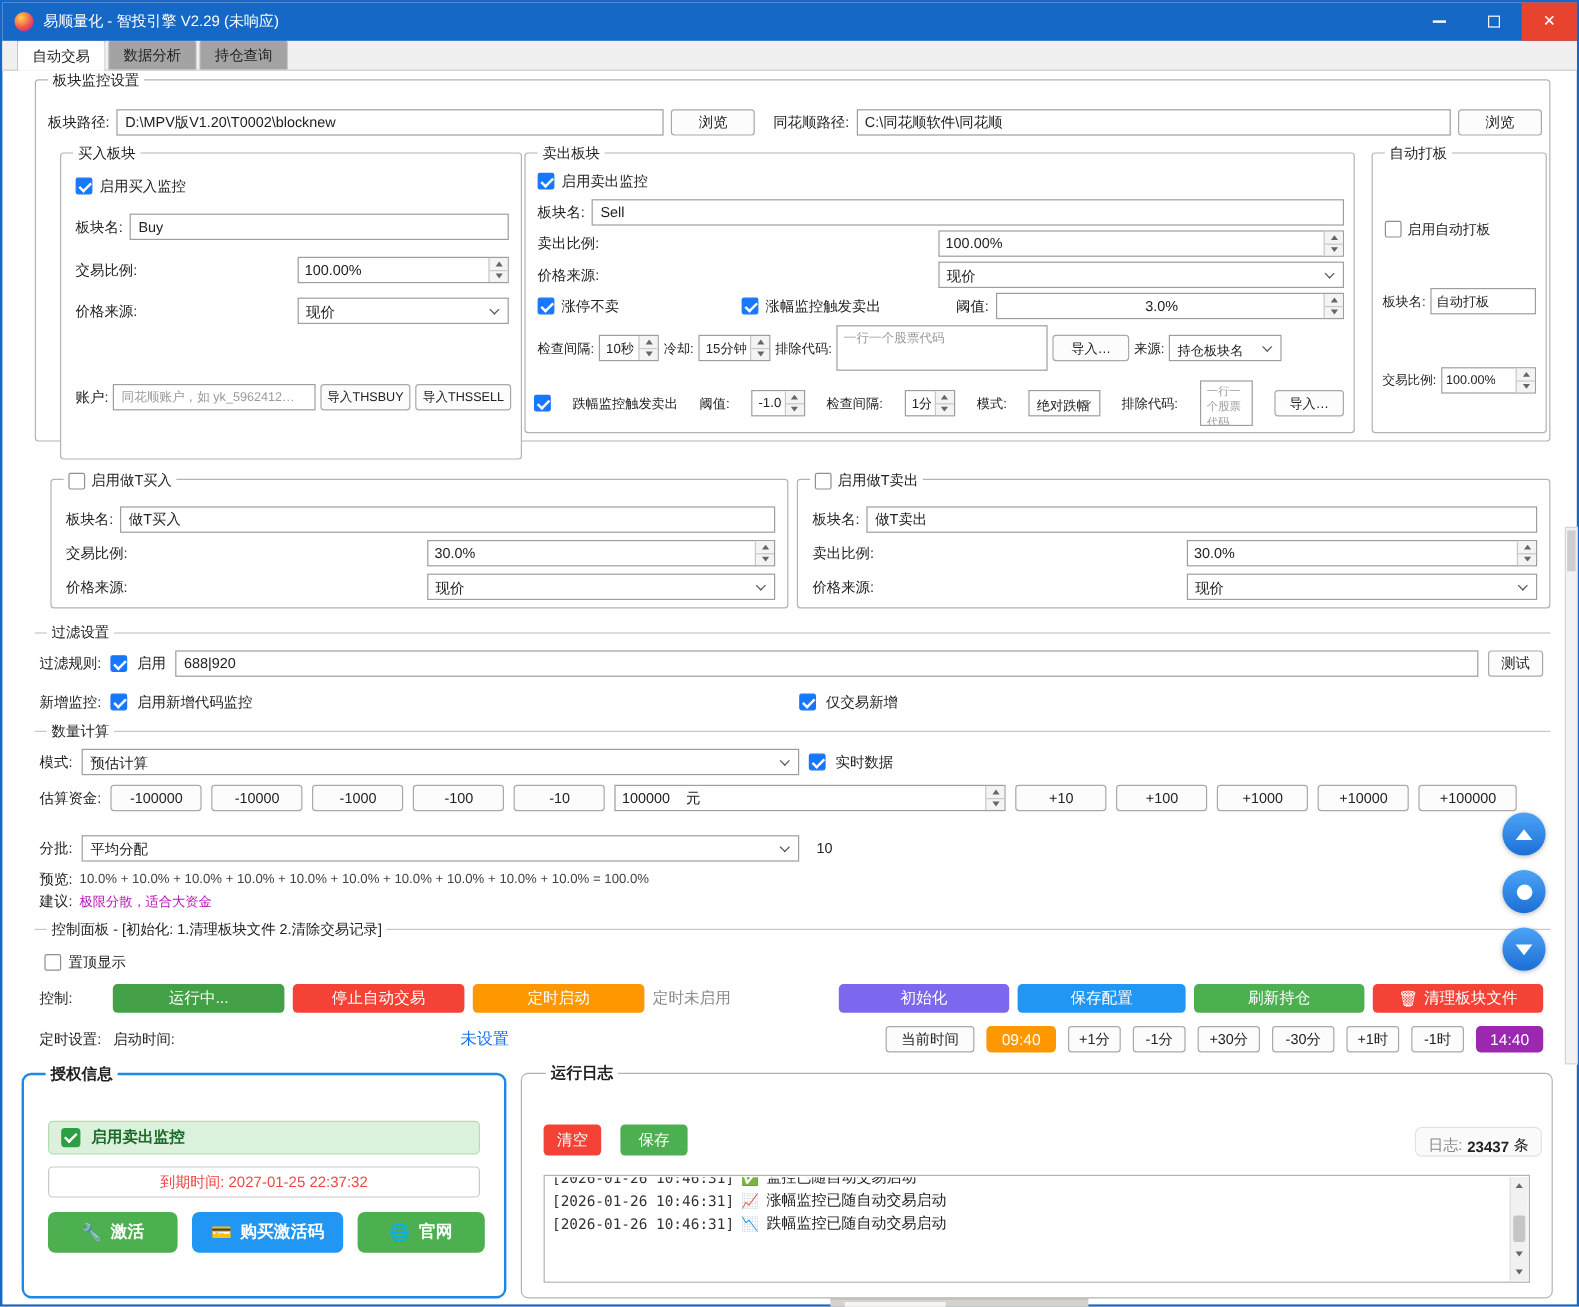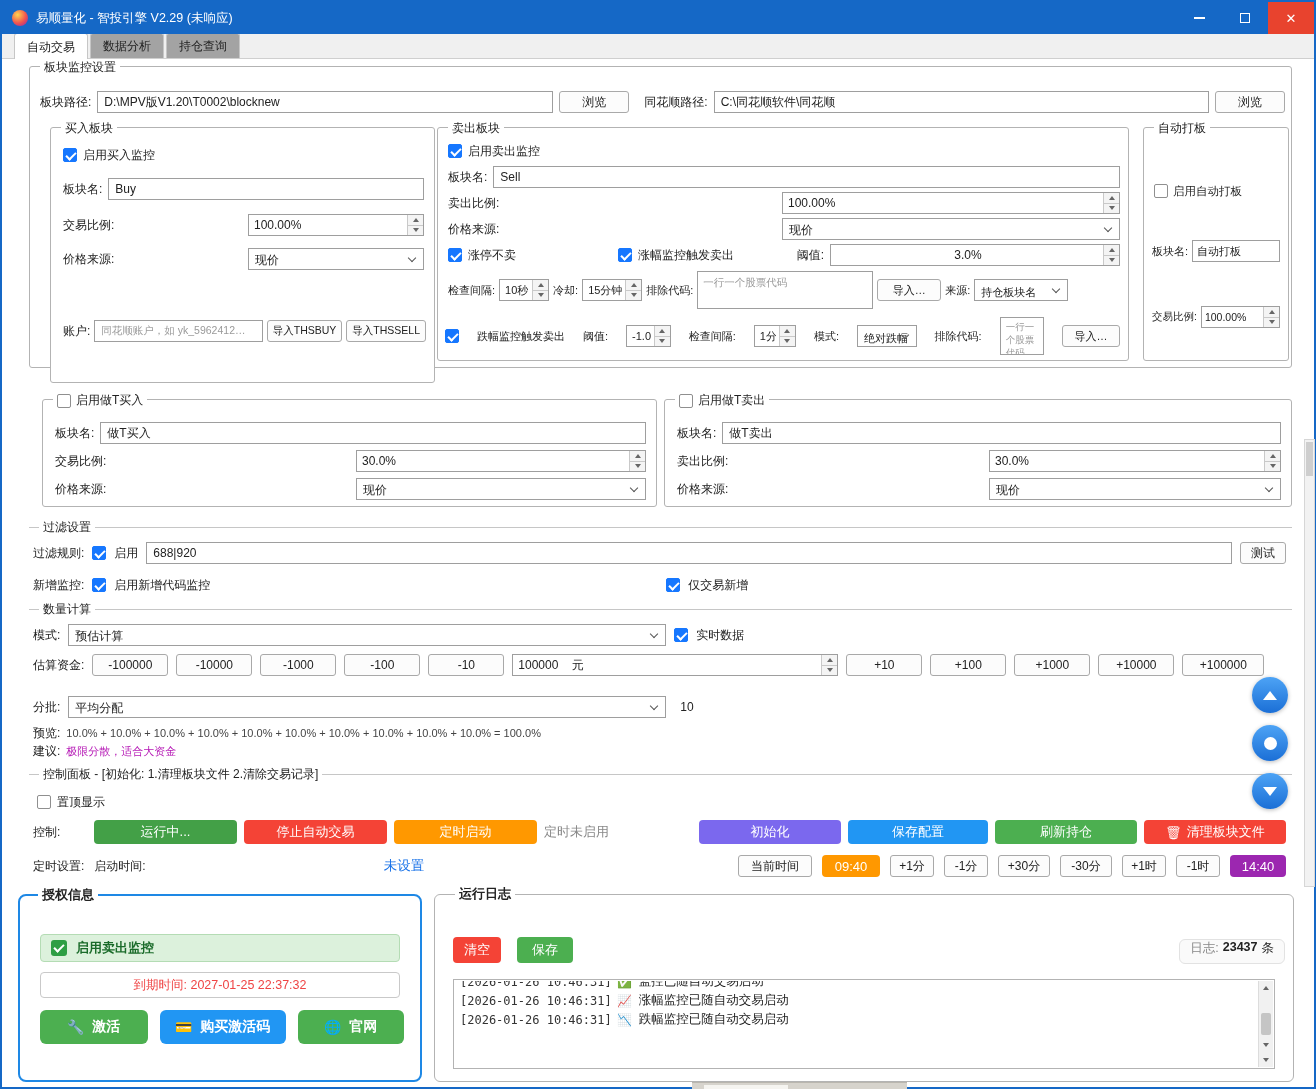--- a/index.html
+++ b/index.html
@@ -73,21 +73,21 @@
 
   
   .lic-badge {position:absolute;left:20px;right:20px;top:38px;height:28px;background:#dcf1dc;border:1px solid #b4dcb4;border-radius:4px;display:flex;align-items:center;gap:9px;padding-left:10px}
   .lic-check {width:16px;height:16px;background:#2e9e44;border-radius:3px;color:#fff;font-size:11px;display:flex;align-items:center;justify-content:center}
   .lic-check::after {content:"";width:4px;height:8px;border:solid #fff;border-width:0 2px 2px 0;transform:rotate(45deg);margin-top:-2px}
   .lic-status {color:#1a6b2a;font-weight:bold;font-size:13px}
   .lic-expire {position:absolute;left:20px;right:20px;top:76px;height:26px;border:1px solid #c9c9c9;border-radius:4px;display:flex;align-items:center;justify-content:center;color:#ef4444;font-size:12.5px}
   .lic-btn {position:absolute;top:114px;height:34px;border-radius:6px;color:#fff;font-size:14px;font-weight:bold;display:flex;align-items:center;justify-content:center;gap:7px}
 
   
-  .logcount {position:absolute;right:8px;top:44px;height:25px;background:#fafafa;border:1px solid #e2e2e2;border-radius:6px;display:flex;align-items:flex-start;gap:4px;padding:0 10px;font-size:12.5px}
+  .logcount {position:absolute;right:8px;top:44px;height:25px;background:#fafafa;border:1px solid #e2e2e2;border-radius:6px;display:flex;align-items:flex-end;gap:4px;padding:0 10px;font-size:12.5px}
   .logarea {position:absolute;left:18px;right:18px;top:84px;height:90px;border:1px solid #b3b3b3;background:#fff}
   .loglines {position:absolute;left:1px;top:1px;bottom:1px;right:17px;overflow:hidden;padding:2px 5px}
   .logline {display:flex;gap:6px;align-items:center;height:19px;font-size:12.5px}
   .logline.clip {margin-top:-11px}
   .lt {font-family:"DejaVu Sans Mono","Liberation Mono",monospace;font-size:12px;color:#333}
   .licon {font-size:12px}
   .lsb {position:absolute;top:1px;bottom:1px;right:1px;width:15px;background:#f1f1f1;border-left:1px solid #dcdcdc}
   .sbb {position:absolute;left:0;right:0;height:14px;display:flex;align-items:center;justify-content:center;background:#f1f1f1}
   .sbthumb {position:absolute;left:2px;right:2px;bottom:32px;height:22px;background:#c5c5c5;border-radius:2px}
 

